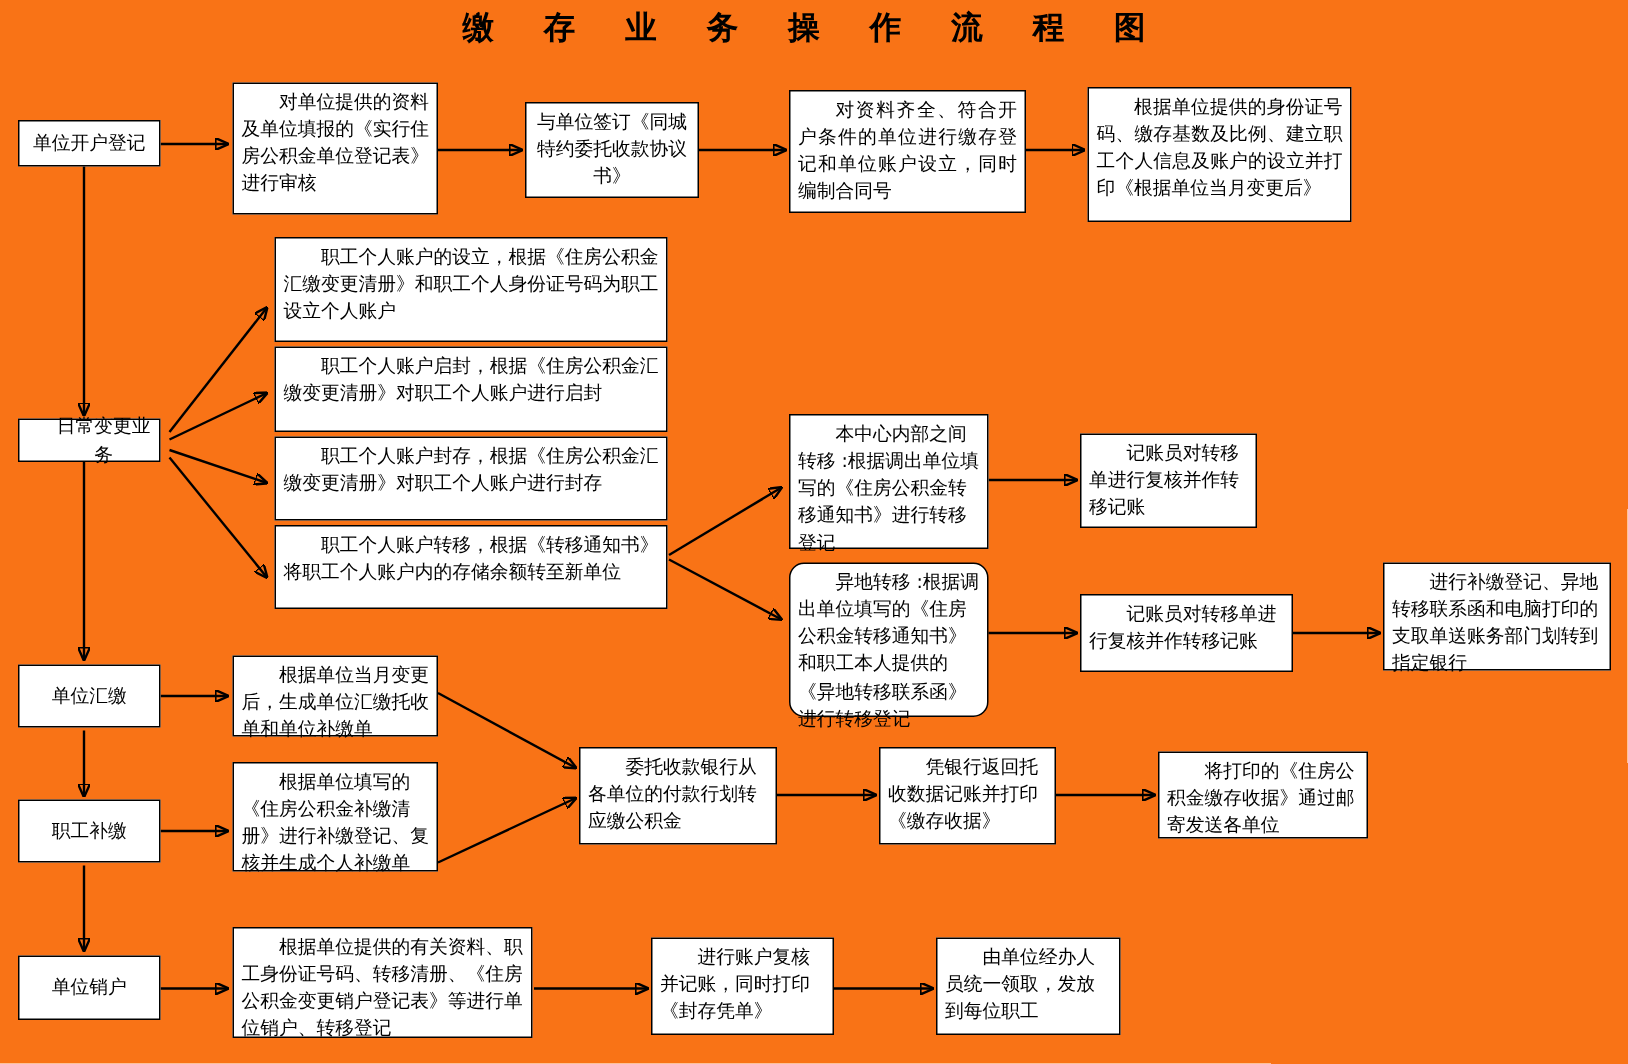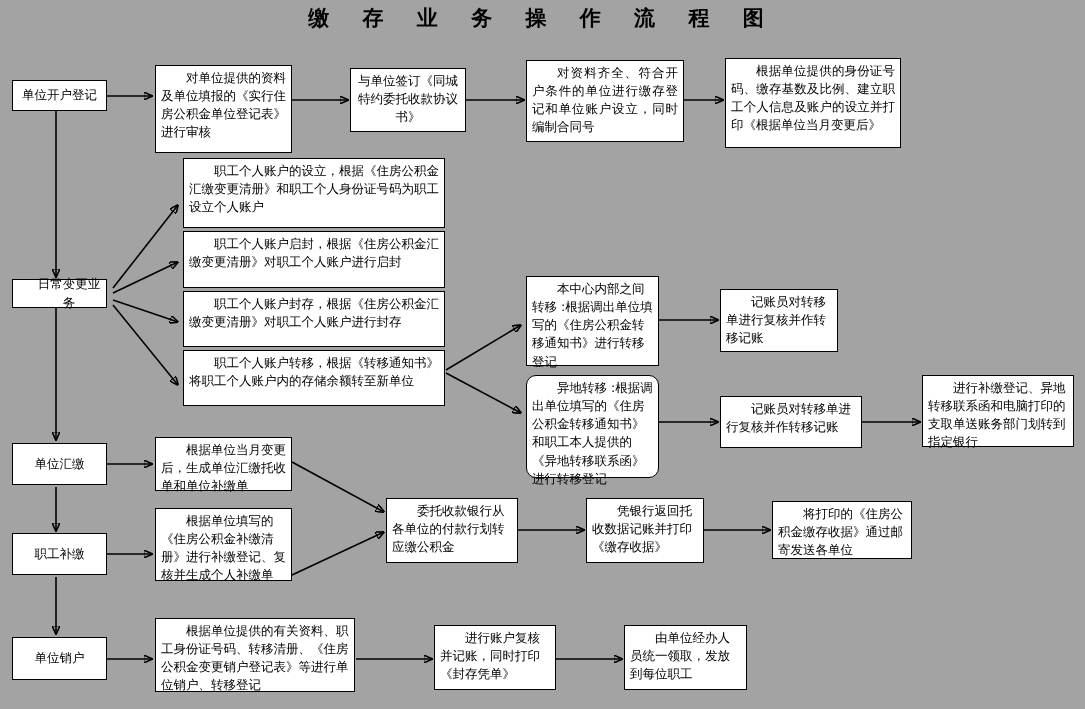--- a/index.html
+++ b/index.html
@@ -1,17 +1,17 @@
 <!DOCTYPE html>
 <html><head>
 <meta charset="utf-8">
 <style>
   html,body{margin:0;padding:0;background:#ffffff;}
   body{font-family:"DejaVu Sans","Liberation Sans",sans-serif;}
-  #canvas{position:relative;width:1085px;height:709px;background:#a3a3a3;overflow:hidden;}
+  #canvas{position:relative;width:1085px;height:709px;background:#f97316;overflow:hidden;}
   .title{position:absolute;left:0;top:4px;width:1085px;text-align:center;
          font-size:21px;font-weight:bold;letter-spacing:13px;color:#000;
          font-family:"DejaVu Serif","Liberation Serif",serif;}
   .box{position:absolute;border:1.4px solid #000;background:#fff;box-sizing:border-box;
        color:#000;font-size:12.5px;line-height:1.45;padding:3px 5px;}
   .box.c{display:flex;align-items:center;justify-content:center;text-align:center;}
   .box.j{text-align:justify;text-indent:2em;}
   .box.ctr{text-align:center;}
   .box.ind{text-indent:2em;}
   svg.arrows{position:absolute;left:0;top:0;width:1085px;height:709px;pointer-events:none;}
@@ -72,21 +72,21 @@
 
     <line x1="107" y1="659" x2="152" y2="659" marker-end="url(#ah)"></line>
 
     <line x1="356" y1="659" x2="432" y2="659" marker-end="url(#ah)"></line>
 
     <line x1="556" y1="659" x2="622" y2="659" marker-end="url(#ah)"></line>
   </svg>
 
   <div class="box c" style="left:12px;top:80px;width:95px;height:31px;">单位开户登记</div>
 
-  <div class="box j" style="left:155px;top:55px;width:137px;height:88px;margin-top:10px;">对单位提供的资料及单位填报的《实行住房公积金单位登记表》进行审核</div>
+  <div class="box j" style="left:155px;top:55px;width:137px;height:88px;">对单位提供的资料及单位填报的《实行住房公积金单位登记表》进行审核</div>
 
   <div class="box ctr" style="left:350px;top:68px;width:116px;height:64px;">与单位签订《同城特约委托收款协议书》</div>
 
   <div class="box j" style="left:526px;top:60px;width:158px;height:82px;">对资料齐全、符合开户条件的单位进行缴存登记和单位账户设立，同时编制合同号</div>
 
   <div class="box j" style="left:725px;top:58px;width:176px;height:90px;">根据单位提供的身份证号码、缴存基数及比例、建立职工个人信息及账户的设立并打印《根据单位当月变更后》</div>
 
   <div class="box c" style="left:12px;top:279px;width:95px;height:29px;padding-left:24px;">日常变更业务</div>
 
   <div class="box j" style="left:183px;top:158px;width:262px;height:70px;">职工个人账户的设立，根据《住房公积金汇缴变更清册》和职工个人身份证号码为职工设立个人账户</div>

